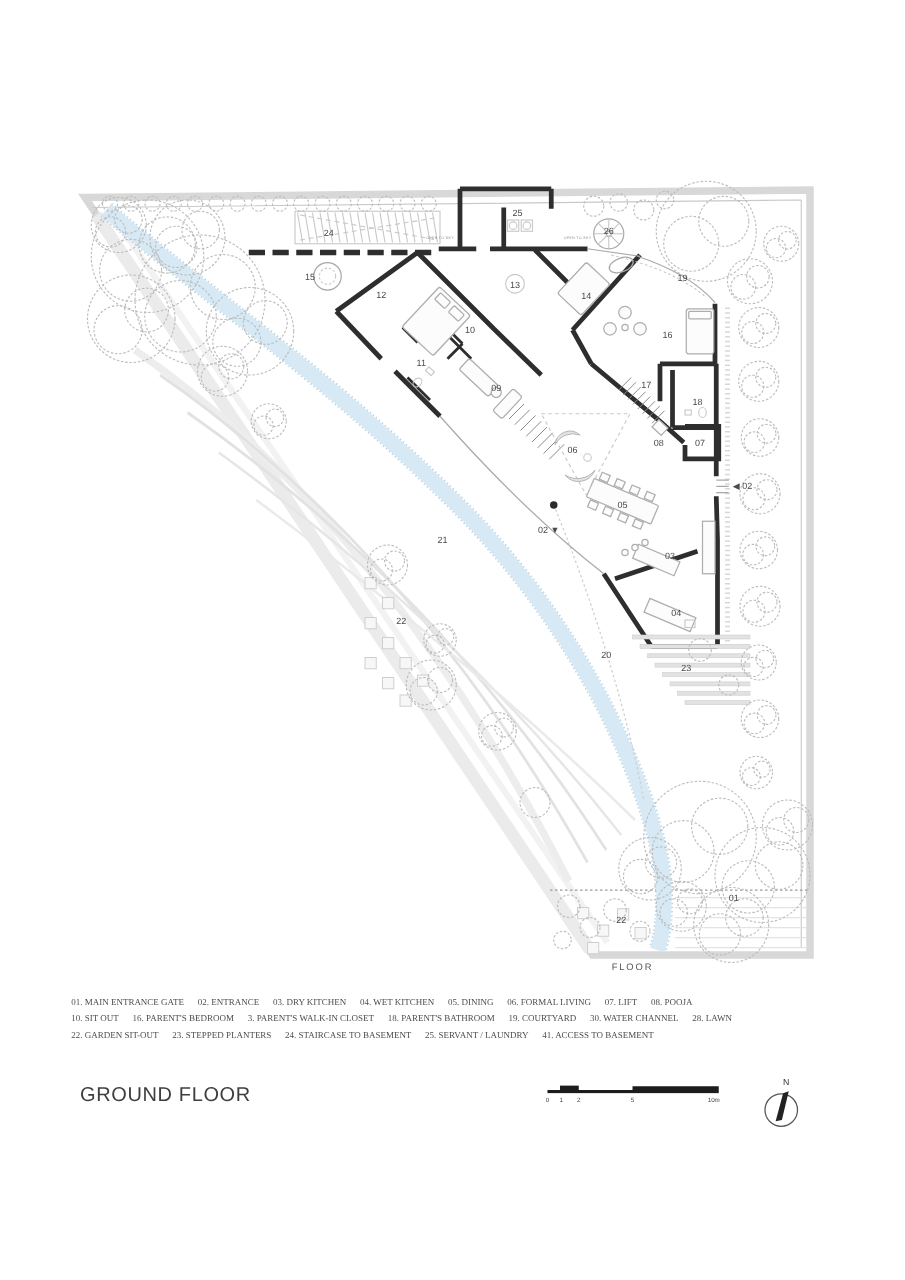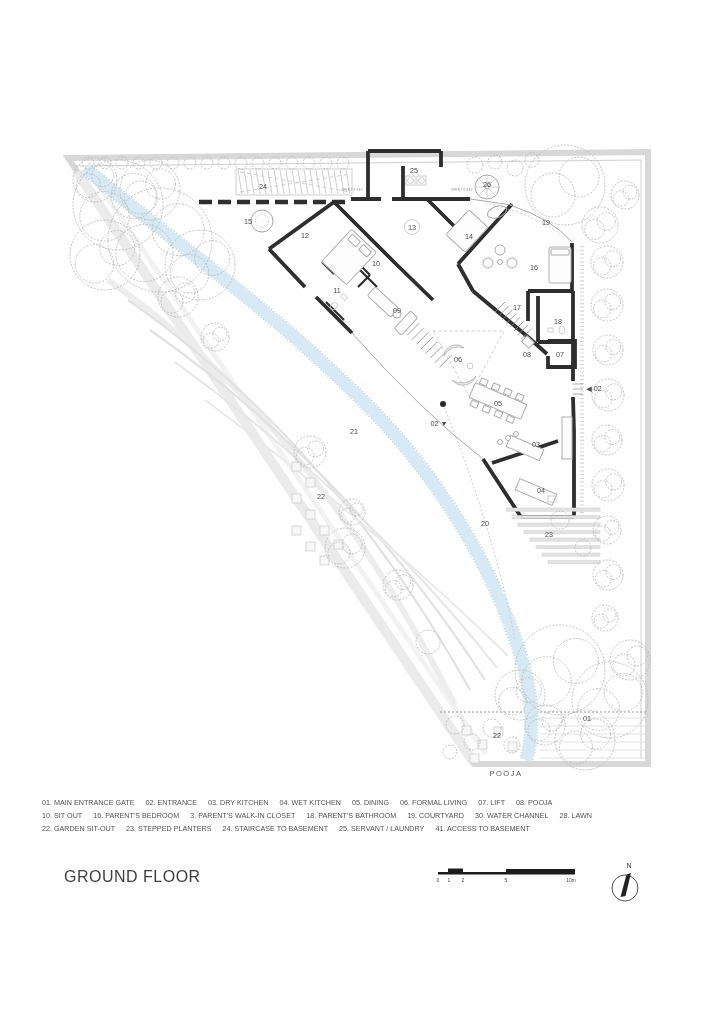--- a/index.html
+++ b/index.html
@@ -18,22 +18,22 @@
   .dash-wall{stroke:var(--wall);stroke-width:4.4;fill:none;stroke-dasharray:13,6;}
   .thin{stroke:#a9a9a9;stroke-width:1;fill:none;}
   .lighter{stroke:#c9c9c9;stroke-width:.9;fill:none;}
   .furn{stroke:#adadad;stroke-width:1;fill:#fcfcfc;}
   .tree{stroke:var(--tree);stroke-width:.9;fill:none;stroke-dasharray:2,1.4;}
   .boundary{stroke:var(--boundary);stroke-width:6;fill:none;}
   .title{position:absolute;left:64px;top:868px;font-size:16px;letter-spacing:.5px;
          color:var(--title);}
   .road{position:absolute;left:466px;top:769px;width:80px;text-align:center;
         font-size:7.5px;letter-spacing:1.5px;color:#555;}
-  .legend{position:absolute;left:42px;top:796px;width:620px;color:var(--legend);
-          font-size:7.2px;line-height:13px;}
+  .legend{position:absolute;left:57px;top:796px;width:620px;color:var(--legend);
+          font-size:7.2px;line-height:13px;font-family:Liberation Serif, serif;}
   .legend-row{white-space:nowrap;}
   .legend-item{margin-right:11px;}
 </style>
 </head>
 <body>
 
 <div class="sheet">
 
   <svg width="724" height="1024" viewBox="0 0 724 1024" xmlns="http://www.w3.org/2000/svg">
 
@@ -521,20 +521,20 @@
     </g>
 
     <g>
       <circle cx="625" cy="888" r="13" fill="none" stroke="#555" stroke-width="1"></circle>
       <polygon points="620.5,897 625.5,896 631,873 626.5,874.5" fill="#222"></polygon>
       <text x="629" y="868" text-anchor="middle" font-size="7" fill="#333">N</text>
     </g>
   </svg>
 
   
-  <div class="road">POOJA</div>
+  <div class="road">FLOOR</div>
   <div class="legend">
       <div class="legend-row"><span class="legend-item">01. MAIN ENTRANCE GATE</span><span class="legend-item">02. ENTRANCE</span><span class="legend-item">03. DRY KITCHEN</span><span class="legend-item">04. WET KITCHEN</span><span class="legend-item">05. DINING</span><span class="legend-item">06. FORMAL LIVING</span><span class="legend-item">07. LIFT</span><span class="legend-item">08. POOJA</span></div>
       <div class="legend-row"><span class="legend-item">10. SIT OUT</span><span class="legend-item">16. PARENT'S BEDROOM</span><span class="legend-item">3. PARENT'S WALK-IN CLOSET</span><span class="legend-item">18. PARENT'S BATHROOM</span><span class="legend-item">19. COURTYARD</span><span class="legend-item">30. WATER CHANNEL</span><span class="legend-item">28. LAWN</span></div>
       <div class="legend-row"><span class="legend-item">22. GARDEN SIT-OUT</span><span class="legend-item">23. STEPPED PLANTERS</span><span class="legend-item">24. STAIRCASE TO BASEMENT</span><span class="legend-item">25. SERVANT / LAUNDRY</span><span class="legend-item">41. ACCESS TO BASEMENT</span></div>
     </div>
   <div class="title">GROUND FLOOR</div>
 </div>
 
 </body></html>

